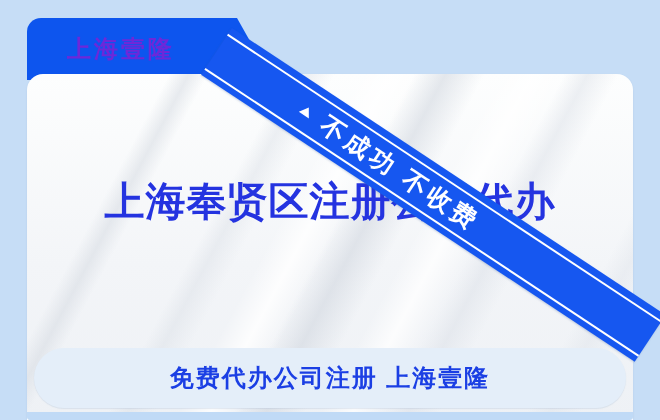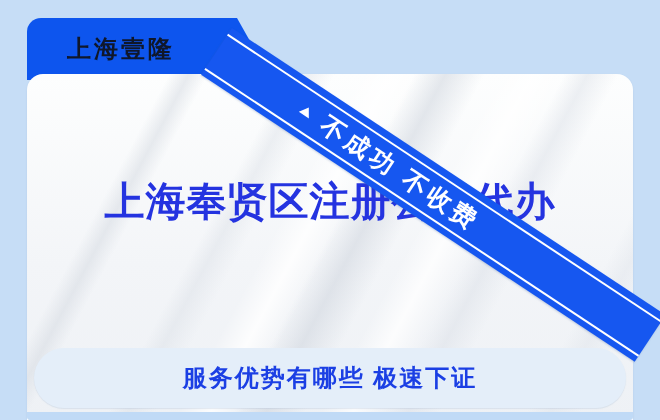--- a/index.html
+++ b/index.html
@@ -41,21 +41,21 @@
     top: 18px;
     width: 215px;
     height: 62px;
     display: flex;
     align-items: center;
     justify-content: flex-start;
     z-index: 3;
     pointer-events: none;
   }
   .tab-label {
-    color: #0f172a;
+    color: #6d28d9;
     font-size: 24px;
     font-weight: bold;
     letter-spacing: 3px;
     padding-left: 40px;
     line-height: 1;
   }
 
   
   .card {
     position: absolute;
@@ -227,21 +227,21 @@
     <span class="tab-label">上海壹隆</span>
   </div>
 
   <div class="card">
 
     <div class="headline">
       <span class="line">上海奉贤区注册公司代办</span>
     </div>
 
     <div class="pill">
-      <span class="pill-label">服务优势有哪些 极速下证</span>
+      <span class="pill-label">免费代办公司注册 上海壹隆</span>
     </div>
 
     <div class="card-bottom-strip"></div>
   </div>
 
   <div class="bottom-band"></div>
 
   <div class="ribbon">
     <div class="ribbon-line"></div>
     <div class="ribbon-line lower"></div>

